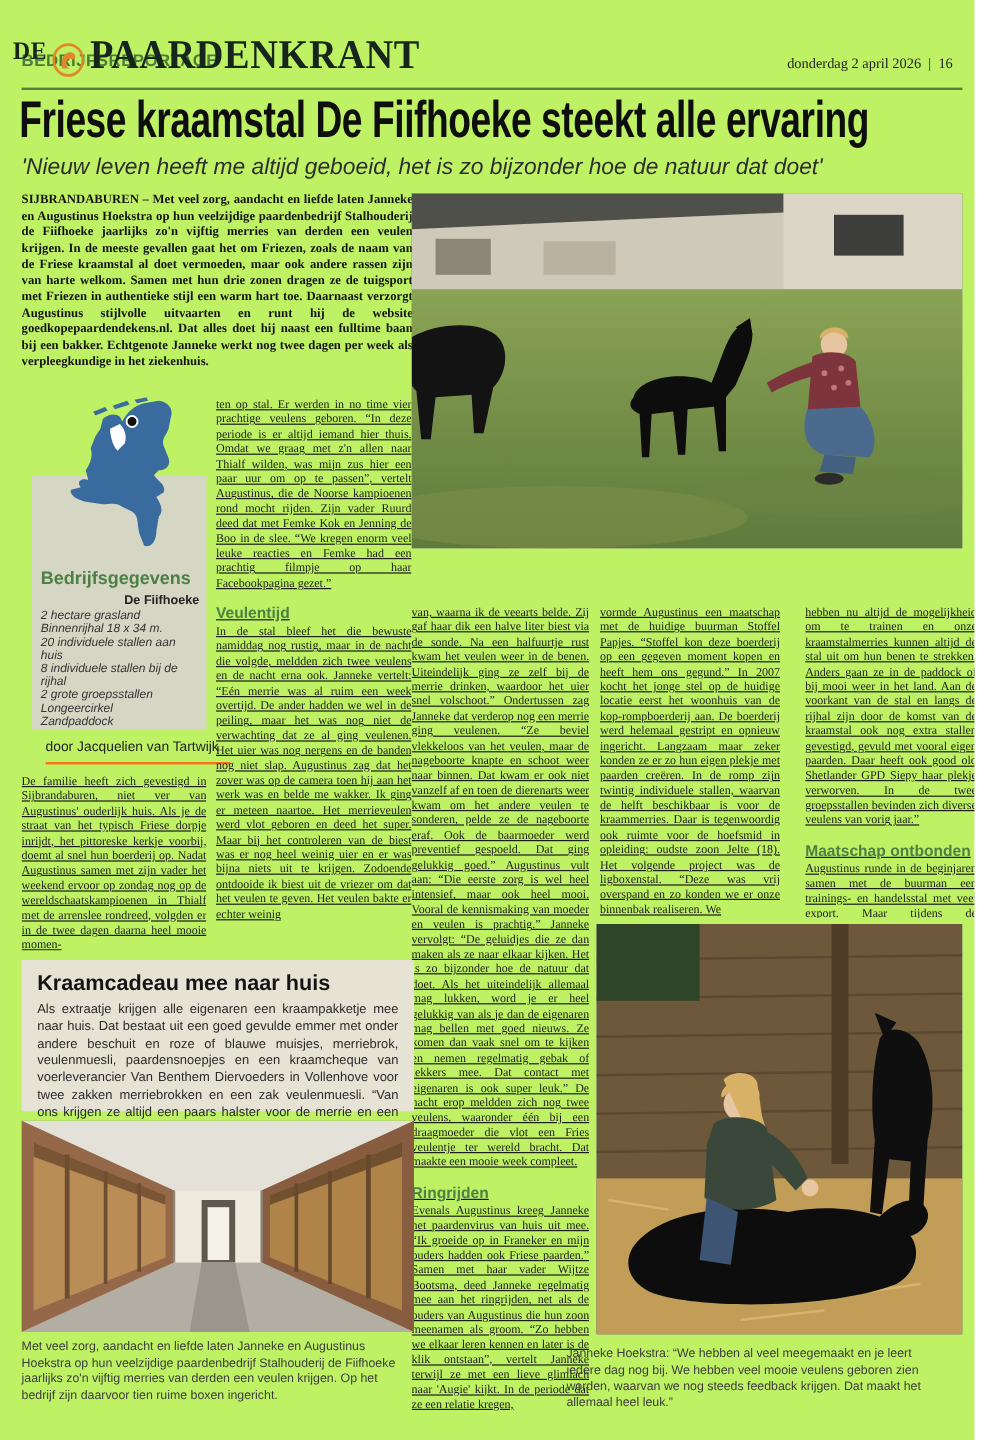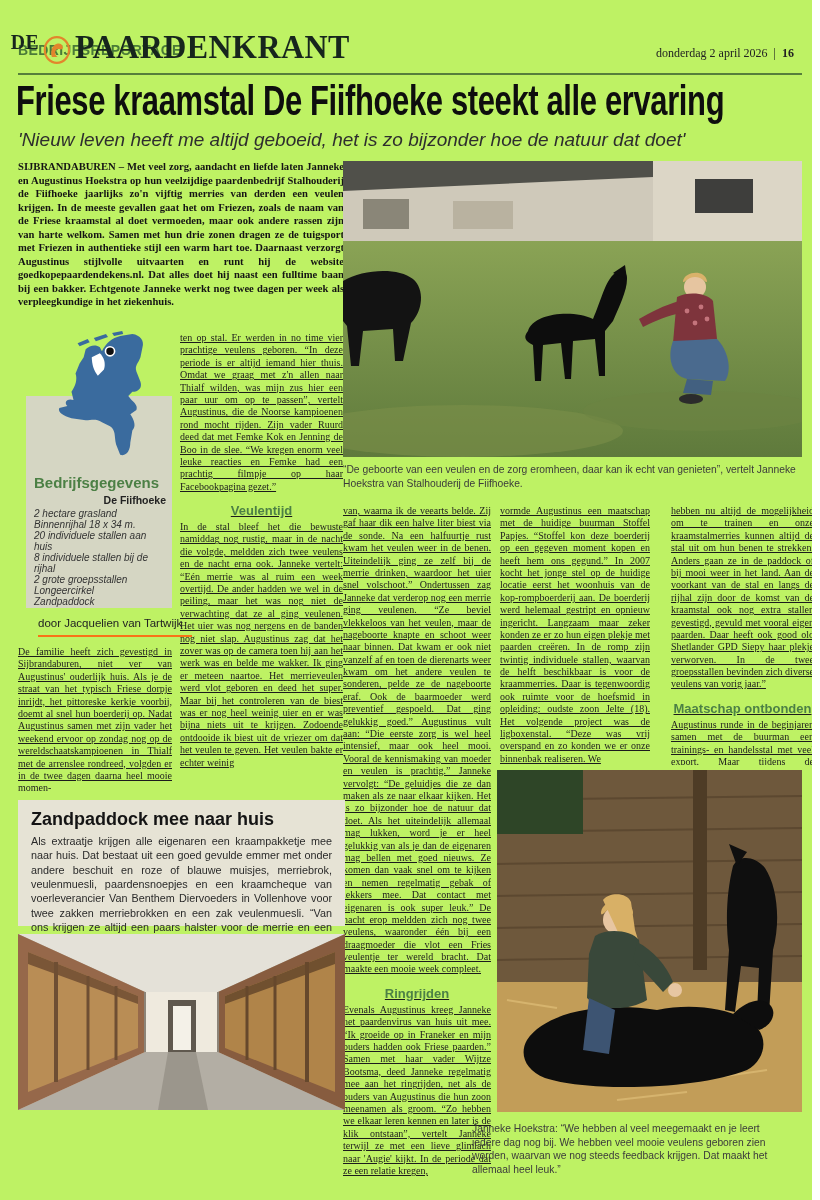--- a/index.html
+++ b/index.html
@@ -7,34 +7,34 @@
         font-family:"Liberation Serif",serif;color:#1a1a1a;}
   
   .kicker{position:absolute;left:18px;top:42px;font:bold 14px "Liberation Sans",sans-serif;
           color:#4a7b38;letter-spacing:.4px;}
   .masthead{position:absolute;left:0;top:30px;width:820px;white-space:nowrap;}
   .masthead-inner{display:inline-flex;align-items:flex-end;gap:2px;transform:scaleX(.94);transform-origin:center;}
   .m-de{font:bold 21px "Liberation Serif",serif;color:#17261d;letter-spacing:.5px;margin-bottom:9px;}
   .m-title{font:bold 34px "Liberation Serif",serif;color:#17261d;letter-spacing:.5px;line-height:1;}
   .logo-horse{width:32px;height:32px;margin:0 1px -2px 1px;}
   .dateline{position:absolute;right:18px;top:46px;font:12px "Liberation Serif",serif;color:#222;}
-  .dateline b{font-weight:bold;}
+  .dateline b{font-weight:normal;}
   .head-rule{position:absolute;left:18px;top:73px;width:784px;height:2px;background:#567f3b;}
   
   .headline{position:absolute;left:16px;top:78px;white-space:nowrap;}
   .headline span{display:inline-block;transform:scaleX(.72);transform-origin:left;
       font:bold 43px/1.05 "Liberation Sans",sans-serif;color:#0e0e0e;letter-spacing:-.5px;}
   .subhead{position:absolute;left:18px;top:129px;font:italic 19px "Liberation Sans",sans-serif;color:#2e2e2e;}
   
   .intro{position:absolute;left:18px;top:160px;width:326px;height:168px;overflow:hidden;
          font:bold 10.6px/1.28 "Liberation Serif",serif;text-align:justify;color:#141414;}
   
   .col{position:absolute;font:10px/1.24 "Liberation Serif",serif;text-align:justify;color:#1c1c1c;overflow:hidden;text-decoration:underline;}
   .col p{margin:0;}
-  .sechead{font:bold 13px "Liberation Sans",sans-serif;color:#4c8045;margin:10px 0 3px;text-align:center;}
+  .sechead{font:bold 13px "Liberation Sans",sans-serif;color:#4c8045;margin:10px 0 3px;text-align:left;}
   
   .facts-box{position:absolute;left:26px;top:396px;width:146px;height:212px;background:#d5d6c3;}
   .nl-map{position:absolute;left:46px;top:331px;width:124px;height:142px;}
   .facts-content{position:absolute;left:34px;top:474px;width:132px;}
   .facts-title{font:bold 15px "Liberation Sans",sans-serif;color:#4c8045;margin:0 0 3px;}
   .facts-name{font:bold 10.5px "Liberation Sans",sans-serif;color:#222;margin:0 0 2px;text-align:right;}
   .facts-item{font:italic 10px/11px "Liberation Sans",sans-serif;color:#333;}
   .byline{position:absolute;left:18px;top:617px;width:154px;font:11.5px "Liberation Sans",sans-serif;
           color:#222;padding-bottom:6px;border-bottom:2px solid #f97316;margin-left:20px;}
   
@@ -106,21 +106,20 @@
       <circle cx="344" cy="150" r="2.4" fill="#c4747c"></circle>
         <circle cx="358" cy="146" r="2.4" fill="#c4747c"></circle>
       <circle cx="352" cy="162" r="2.4" fill="#c4747c"></circle>
         <circle cx="364" cy="158" r="2.4" fill="#c4747c"></circle>
       <path d="M336,140 C322,144 306,152 296,158 L300,166 C312,160 326,154 338,152 Z" fill="#7e343c"></path>
       <path d="M330,180 C324,196 328,214 344,218 L382,220 C390,208 384,188 374,178 Z" fill="#4a6a8e"></path>
       <path d="M344,218 L340,232 L368,234 L370,220 Z" fill="#426080"></path>
       <ellipse cx="348" cy="238" rx="12" ry="5" fill="#2b2b2b"></ellipse>
     </svg>
   </div>
-  <div class="caption" style="left:343px;top:463px;width:459px;">“De geboorte van een veulen en de zorg eromheen, daar kan ik echt van genieten”, vertelt Janneke Hoekstra van Stalhouderij de Fiifhoeke.</div>
 
   <div class="facts-box"></div>
   <svg class="nl-map" viewBox="0 0 120 140">
     <path d="M36,26 L38,18 C42,14 48,13 52,16 L54,20 C58,12 64,7 72,5 L84,3 C92,4 96,10 94,16 L92,26 C90,32 86,34 88,40 L92,50 C94,56 90,60 84,60 L80,64 C84,70 90,72 88,78 L82,82 C86,88 88,94 84,98 L82,110 C82,118 78,124 72,122 L68,112 C66,104 68,98 62,94 L54,90 C48,86 44,88 38,88 L24,86 C16,84 10,80 12,76 L20,74 C16,70 20,66 26,68 L24,60 C28,54 30,48 28,42 L32,32 Z" fill="#3a6b9e"></path>
     <path d="M44,26 L52,22 C56,26 58,32 56,38 L50,44 C46,40 44,32 44,26 Z" fill="#ffffff"></path>
     <path d="M30,12 L40,8 L42,11 L32,15 Z" fill="#3a6b9e"></path>
     <path d="M46,7 L58,3 L60,6 L48,10 Z" fill="#3a6b9e"></path>
     <path d="M64,2 L74,0 L75,3 L66,5 Z" fill="#3a6b9e"></path>
     <circle cx="62" cy="20" r="4.5" fill="#101010" stroke="#ffffff" stroke-width="1.6"></circle>
   </svg>
@@ -157,21 +156,21 @@
     <p>vormde Augustinus een maatschap met de huidige buurman Stoffel Papjes. “Stoffel kon deze boerderij op een gegeven moment kopen en heeft hem ons gegund.” In 2007 kocht het jonge stel op de huidige locatie eerst het woonhuis van de kop-rompboerderij aan. De boerderij werd helemaal gestript en opnieuw ingericht. Langzaam maar zeker konden ze er zo hun eigen plekje met paarden creëren. In de romp zijn twintig individuele stallen, waarvan de helft beschikbaar is voor de kraammerries. Daar is tegenwoordig ook ruimte voor de hoefsmid in opleiding: oudste zoon Jelte (18). Het volgende project was de ligboxenstal. “Deze was vrij overspand en zo konden we er onze binnenbak realiseren. We</p>
   </div>
 
   <div class="col" style="left:659px;top:505px;width:143px;height:260px;margin-left:12px;">
     <p>hebben nu altijd de mogelijkheid om te trainen en onze kraamstalmerries kunnen altijd de stal uit om hun benen te strekken. Anders gaan ze in de paddock of bij mooi weer in het land. Aan de voorkant van de stal en langs de rijhal zijn door de komst van de kraamstal ook nog extra stallen gevestigd, gevuld met vooral eigen paarden. Daar heeft ook good old Shetlander GPD Siepy haar plekje verworven. In de twee groepsstallen bevinden zich diverse veulens van vorig jaar.”</p>
     <div class="sechead">Maatschap ontbonden</div>
     <p>Augustinus runde in de beginjaren samen met de buurman een trainings- en handelsstal met veel export. Maar tijdens de economische crisis, rond de jaren 2008-2009</p>
   </div>
 
   <div class="kraam-box">
-    <div class="kraam-title">Zandpaddock mee naar huis</div>
+    <div class="kraam-title">Kraamcadeau mee naar huis</div>
     <div class="kraam-text">Als extraatje krijgen alle eigenaren een kraampakketje mee naar huis. Dat bestaat uit een goed gevulde emmer met onder andere beschuit en roze of blauwe muisjes, merriebrok, veulenmuesli, paardensnoepjes en een kraamcheque van voerleverancier Van Benthem Diervoeders in Vollenhove voor twee zakken merriebrokken en een zak veulenmuesli. “Van ons krijgen ze altijd een paars halster voor de merrie en een halstertje voor het veulen.”</div>
   </div>
 
   <div class="photo" style="left:18px;top:934px;width:327px;height:176px;">
     <svg width="327" height="176" viewBox="0 0 327 176">
       <rect x="0" y="0" width="327" height="176" fill="#d8d3c6"></rect>
       <polygon points="0,0 327,0 200,58 127,58" fill="#e4e1d8"></polygon>
       <polygon points="0,0 127,58 118,60 0,8" fill="#bdb8ab"></polygon>
       <polygon points="327,0 200,58 210,60 327,8" fill="#bdb8ab"></polygon>
       <polygon points="0,176 127,118 200,118 327,176" fill="#b3aea4"></polygon>
@@ -188,20 +187,21 @@
       <line x1="289" y1="28" x2="289" y2="148" stroke="#66482c" stroke-width="4"></line>
       <line x1="257" y1="42" x2="257" y2="136" stroke="#66482c" stroke-width="3"></line>
       <line x1="229" y1="52" x2="229" y2="126" stroke="#66482c" stroke-width="3"></line>
       <rect x="127" y="58" width="73" height="60" fill="#efeade"></rect>
       <rect x="150" y="66" width="28" height="52" fill="#5f584e"></rect>
       <rect x="155" y="72" width="18" height="44" fill="#f4f1e8"></rect>
       <line x1="127" y1="58" x2="127" y2="118" stroke="#8c8478" stroke-width="2"></line>
       <line x1="200" y1="58" x2="200" y2="118" stroke="#8c8478" stroke-width="2"></line>
     </svg>
   </div>
+  <div class="caption" style="left:18px;top:1116px;width:327px;">Met veel zorg, aandacht en liefde laten Janneke en Augustinus Hoekstra op hun veelzijdige paardenbedrijf Stalhouderij de Fiifhoeke jaarlijks zo'n vijftig merries van derden een veulen krijgen. Op het bedrijf zijn daarvoor tien ruime boxen ingericht.</div>
 
   <div class="photo" style="left:497px;top:770px;width:305px;height:342px;">
     <svg width="305" height="342" viewBox="0 0 305 342">
       <rect x="0" y="0" width="305" height="342" fill="#6e583c"></rect>
       <g stroke="#5c4830" stroke-width="2">
         <line x1="0" y1="30" x2="305" y2="26"></line>
           <line x1="0" y1="62" x2="305" y2="58"></line>
         <line x1="0" y1="94" x2="305" y2="90"></line>
           <line x1="0" y1="126" x2="305" y2="122"></line>
         <line x1="0" y1="158" x2="305" y2="154"></line>

